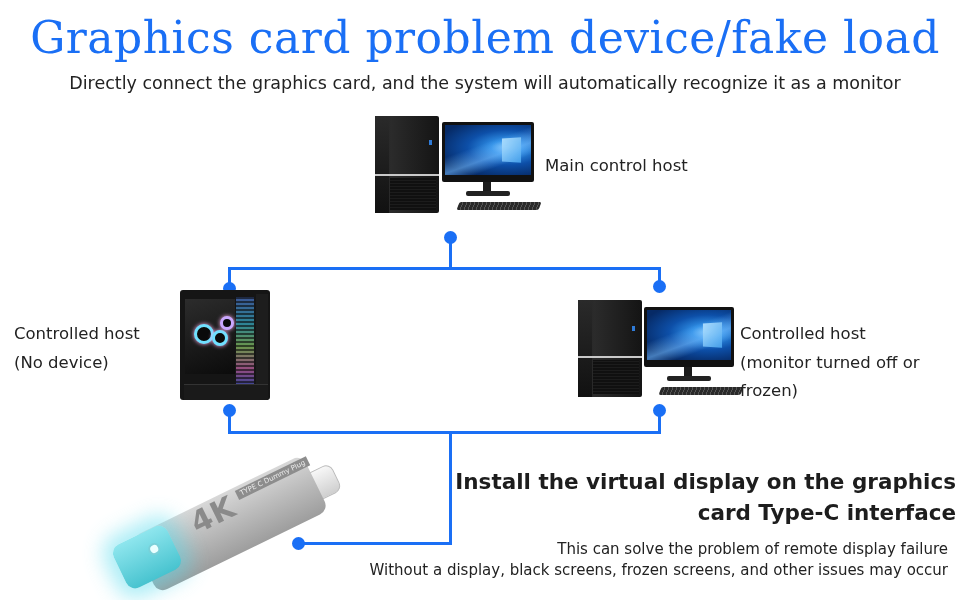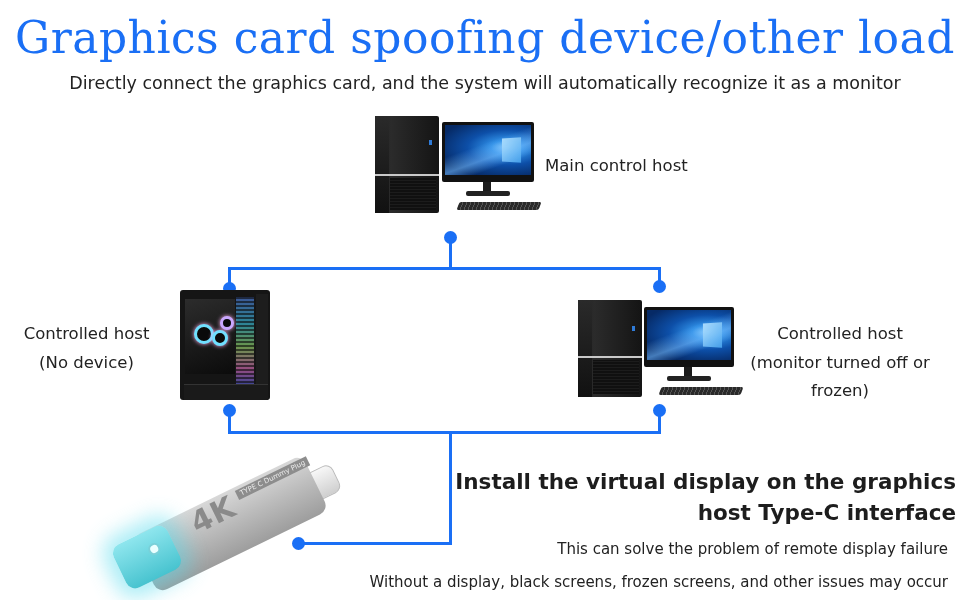--- a/index.html
+++ b/index.html
@@ -1,20 +1,20 @@
 <!DOCTYPE html>
 <html><head>
   <meta charset="utf-8">
   <style>
     html, body { margin:0; padding:0; background:#ffffff; }
     body { width:970px; height:600px; position:relative; overflow:hidden; font-family:"DejaVu Sans", sans-serif; color:#222; }
     .abs { position:absolute; }
     .title { left:0; top:8px; width:970px; text-align:center; font-family:"DejaVu Serif", serif; font-size:44px; color:#1a6ff5; letter-spacing:0.5px; line-height:60px; }
     .subtitle { left:0; top:71px; width:970px; text-align:center; font-size:17.5px; color:#222; line-height:24px; }
-    .label { font-size:16.5px; color:#222; line-height:28px; text-align:center; }
+    .label { font-size:16.5px; color:#222; line-height:28px; text-align:left; }
     .heading { right:14px; text-align:right; font-weight:bold; font-size:21.5px; color:#1d1d1d; line-height:32px; }
     .desc { right:22px; text-align:right; font-size:15px; color:#222; line-height:21px; }
     .line { position:absolute; background:#1a6ff5; }
     .dot { position:absolute; width:13px; height:13px; border-radius:50%; background:#1a6ff5; }
 
     
     .tower { position:absolute; background:linear-gradient(90deg,#1b1b1b 0%,#2b2b2b 25%,#141414 100%); border-radius:2px; }
     .tower .side { position:absolute; left:0; top:0; bottom:0; width:22%; background:linear-gradient(180deg,#2a2a2a,#111); }
     .tower .stripe { position:absolute; left:0; right:0; height:2px; background:#c9c9c9; }
     .tower .grille { position:absolute; left:24%; right:4%; bottom:3%; background:repeating-linear-gradient(0deg,#101010 0 2px,#1c1c1c 2px 3px); }
@@ -58,21 +58,21 @@
     .plug-cap { position:absolute; left:22px; top:88px; width:60px; height:48px; border-radius:10px;
       background:linear-gradient(180deg,#8fe6ee,#47c3cf); transform:rotate(-26deg);
       box-shadow:0 0 20px 10px rgba(70,215,235,0.45); }
     .plug-cap::after { content:""; position:absolute; left:34px; top:14px; width:8px; height:8px; border-radius:50%; background:#eaffff; border:2px solid #7ad0d8; }
     .plug-4k { position:absolute; left:95px; top:52px; font-family:"DejaVu Sans", sans-serif; font-weight:bold; font-size:30px; color:#8a8a8a; transform:rotate(-26deg); letter-spacing:1px; }
     .plug-tag { position:absolute; left:138px; top:28px; font-size:7px; color:#eee; background:#8d8d8d; padding:1px 4px; transform:rotate(-26deg); white-space:nowrap; }
   </style>
 </head>
 <body>
 
-<div class="abs title">Graphics card spoofing device/other load</div>
+<div class="abs title">Graphics card problem device/fake load</div>
 <div class="abs subtitle">Directly connect the graphics card, and the system will automatically recognize it as a monitor</div>
 
 <div>
   <div class="tower" style="left:375px;top:116px;width:64px;height:97px;">
     <div class="side"></div>
     <div class="stripe" style="top:58px;"></div>
     <div class="grille" style="top:62px;"></div>
     <div class="btn" style="left:54px;top:24px;"></div>
   </div>
   <div class="monitor" style="left:442px;top:122px;width:92px;height:60px;">
@@ -134,15 +134,15 @@
 
 <div class="plug-wrap">
   <div class="plug-conn"></div>
   <div class="plug-body"></div>
   <div class="plug-cap"></div>
   <div class="plug-4k">4K</div>
   <div class="plug-tag">TYPE C Dummy Plug</div>
 </div>
 
 <div class="abs heading" style="top:466px;">Install the virtual display on the graphics</div>
-<div class="abs heading" style="top:497px;">host Type-C interface</div>
+<div class="abs heading" style="top:497px;">card Type-C interface</div>
 <div class="abs desc" style="top:539px;margin-left:48px;">This can solve the problem of remote display failure</div>
-<div class="abs desc" style="top:572px;">Without a display, black screens, frozen screens, and other issues may occur</div>
+<div class="abs desc" style="top:560px;">Without a display, black screens, frozen screens, and other issues may occur</div>
 
 </body></html>

